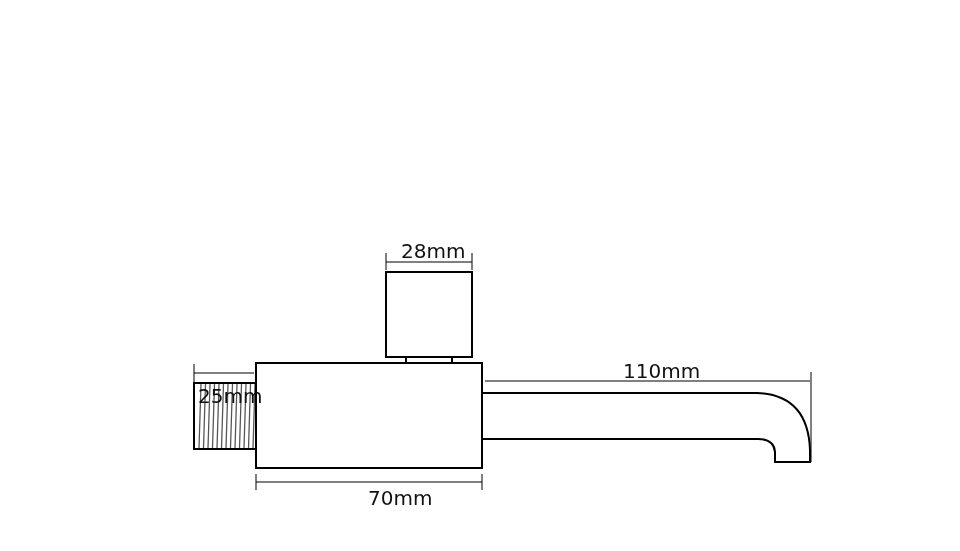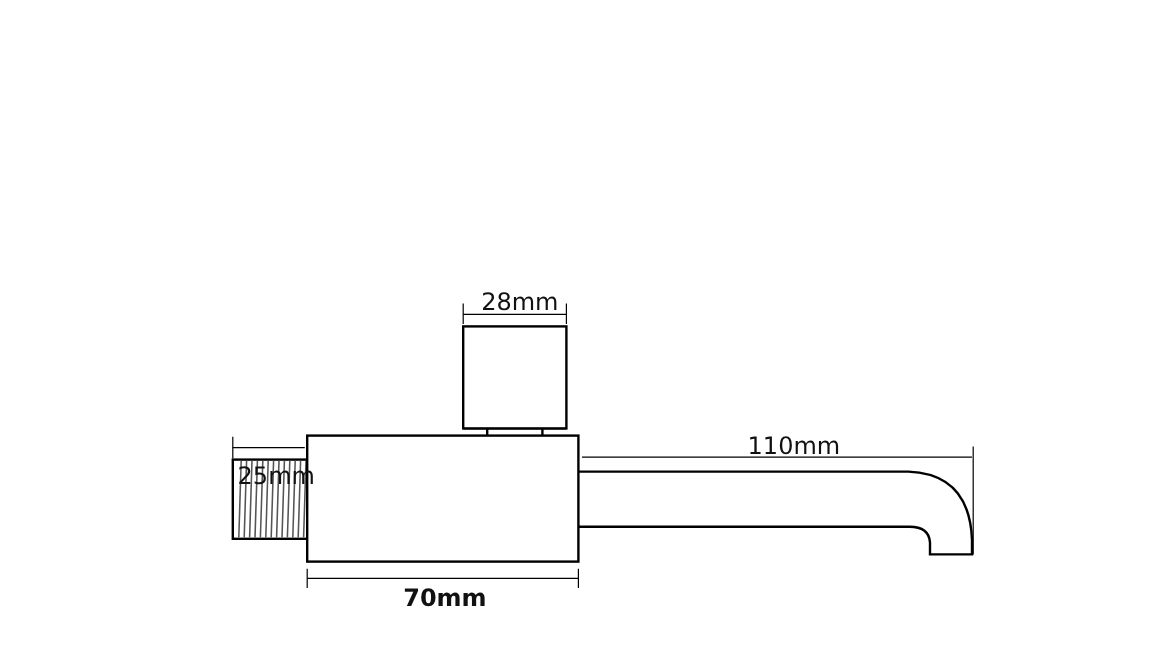--- a/index.html
+++ b/index.html
@@ -85,14 +85,14 @@
   </g>
 
   <g stroke="#000" stroke-width="1">
     <line x1="485" y1="381" x2="810" y2="381"></line>
     <line x1="811" y1="372" x2="811" y2="462"></line>
   </g>
 </svg>
 
 <div class="dim-label" style="left:198px; top:352px;margin-top:34px;">25mm</div>
 <div class="dim-label" style="left:401px; top:241px;">28mm</div>
-<div class="dim-label" style="left:336px; top:488px;font-weight:bold;">70mm</div>
+<div class="dim-label" style="left:368px; top:488px;">70mm</div>
 <div class="dim-label" style="left:608px; top:361px;margin-left:15px;">110mm</div>
 
 </body></html>

